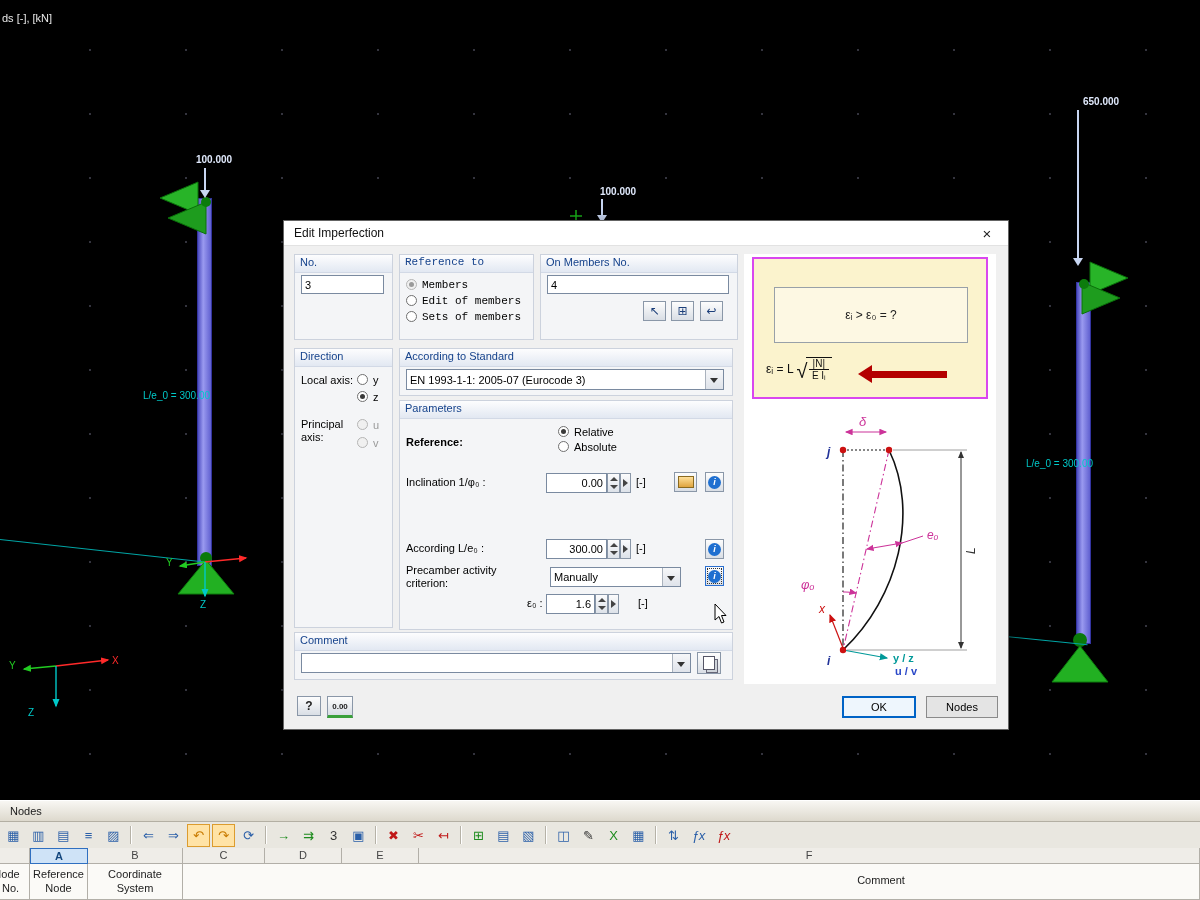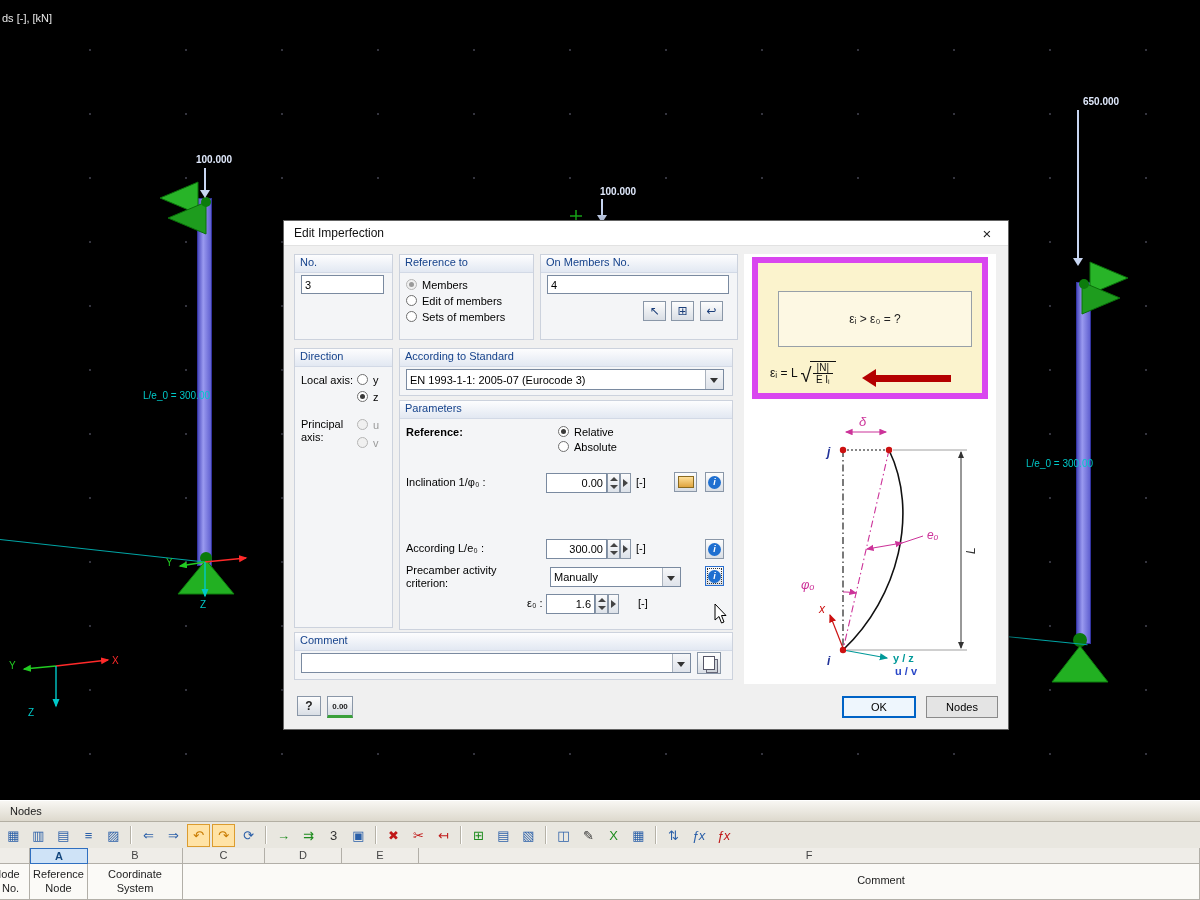--- a/index.html
+++ b/index.html
@@ -62,21 +62,21 @@
      display:flex;align-items:center;justify-content:center;box-sizing:border-box;}
   .ccbtn{position:absolute;width:72px;height:22px;border:1px solid #8a8a8a;background:#e4e4e4;font-size:11px;
      display:flex;align-items:center;justify-content:center;box-sizing:border-box;}
   .qbtn{position:absolute;width:24px;height:20px;border:1px solid #8a97a8;background:linear-gradient(#fdfdfd,#d9dee5);
      font-size:12px;font-weight:bold;color:#222;display:flex;align-items:center;justify-content:center;box-sizing:border-box;}
   .decbtn{position:absolute;width:26px;height:22px;border:1px solid #8a97a8;background:linear-gradient(#fdfdfd,#d9dee5);
      font-size:8px;font-weight:bold;color:#222;display:flex;align-items:center;justify-content:center;box-sizing:border-box;
      border-bottom:3px solid #3aa03a;}
   
   .rpanel{position:absolute;left:460px;top:9px;width:252px;height:430px;background:#fff;}
-  .fbox{position:absolute;left:8px;top:3px;width:236px;height:142px;background:#fbf3cd;border:6px solid #d946ef;box-sizing:border-box;}
+  .fbox{position:absolute;left:8px;top:3px;width:236px;height:142px;background:#fbf3cd;border:2px solid #d946ef;box-sizing:border-box;}
   .fin{position:absolute;left:20px;top:28px;width:192px;height:54px;border:1px solid #98a0a8;background:rgba(255,255,255,.45);
      display:flex;align-items:center;justify-content:center;font-size:12px;color:#222;}
   .frow{position:absolute;left:12px;top:98px;display:flex;align-items:center;font-size:12px;color:#111;}
   .rad{display:flex;align-items:flex-end;margin-left:3px;}
   .rsign{font-size:20px;line-height:20px;margin-right:-2px;}
   .rbody{border-top:1.4px solid #111;display:inline-flex;flex-direction:column;align-items:center;font-size:10px;padding:0 3px;}
   .rbody .nm{border-bottom:1px solid #111;padding:0 4px;}
   .redarrow{position:absolute;left:104px;top:106px;width:92px;height:18px;}
   .redarrow .hd{position:absolute;left:0;top:0;width:0;height:0;border-top:9px solid transparent;border-bottom:9px solid transparent;border-right:14px solid #b40000;}
   .redarrow .sh{position:absolute;left:13px;top:5.5px;width:76px;height:7px;background:#b40000;}
@@ -195,21 +195,21 @@
       <span class="ttl">Edit Imperfection</span>
       <span class="cls">×</span>
     </div>
     <div class="dbody">
 
       <div class="grp" style="left:10px;top:9px;width:97px;height:84px;">
         <div class="gh">No.</div>
         <input class="inp" style="left: 6px; top: 20px; width: 83px; height: 19px;" readonly="" value="3">
       </div>
 
-      <div class="grp" style="left:115px;top:9px;width:133px;height:84px;">
+      <div class="grp" style="left:115px;top:9px;width:133px;height:84px;font-family:Liberation Mono, monospace;">
         <div class="gh">Reference to</div>
         <div class="ro" style="left:6px;top:23px;">
           <span class="radio on dis"></span>
           <span>Members</span>
         </div>
         <div class="ro" style="left:6px;top:39px;">
           <span class="radio"></span>
           <span>Edit of members</span>
         </div>
         <div class="ro" style="left:6px;top:55px;">
@@ -258,21 +258,21 @@
       <div class="grp" style="left:115px;top:103px;width:332px;height:46px;">
         <div class="gh">According to Standard</div>
         <div class="dd" style="left:6px;top:20px;width:318px;height:21px;">
           <span class="txt">EN 1993-1-1: 2005-07  (Eurocode 3)</span>
           <span class="da"></span>
         </div>
       </div>
 
       <div class="grp" style="left:115px;top:155px;width:332px;height:228px;">
         <div class="gh">Parameters</div>
-        <span class="lbl b" style="left:6px;top:25px;">Reference:</span>
+        <span class="lbl b" style="left:6px;top:35px;">Reference:</span>
         <div class="ro" style="left:158px;top:24px;">
           <span class="radio on"></span>
           <span>Relative</span>
         </div>
         <div class="ro" style="left:158px;top:39px;">
           <span class="radio"></span>
           <span>Absolute</span>
         </div>
 
         <span class="lbl" style="left:6px;top:75px;">Inclination 1/φ₀ :</span>

